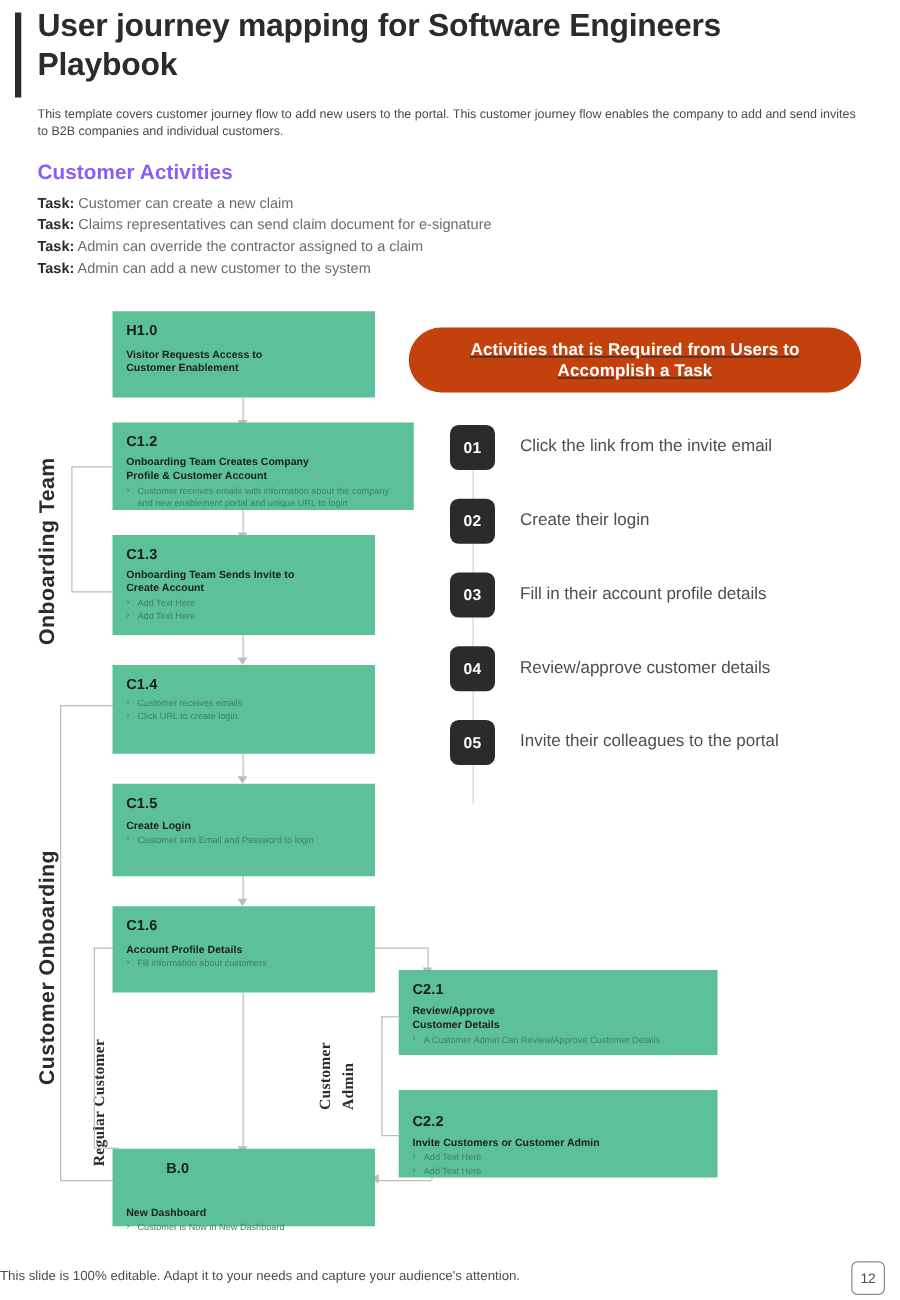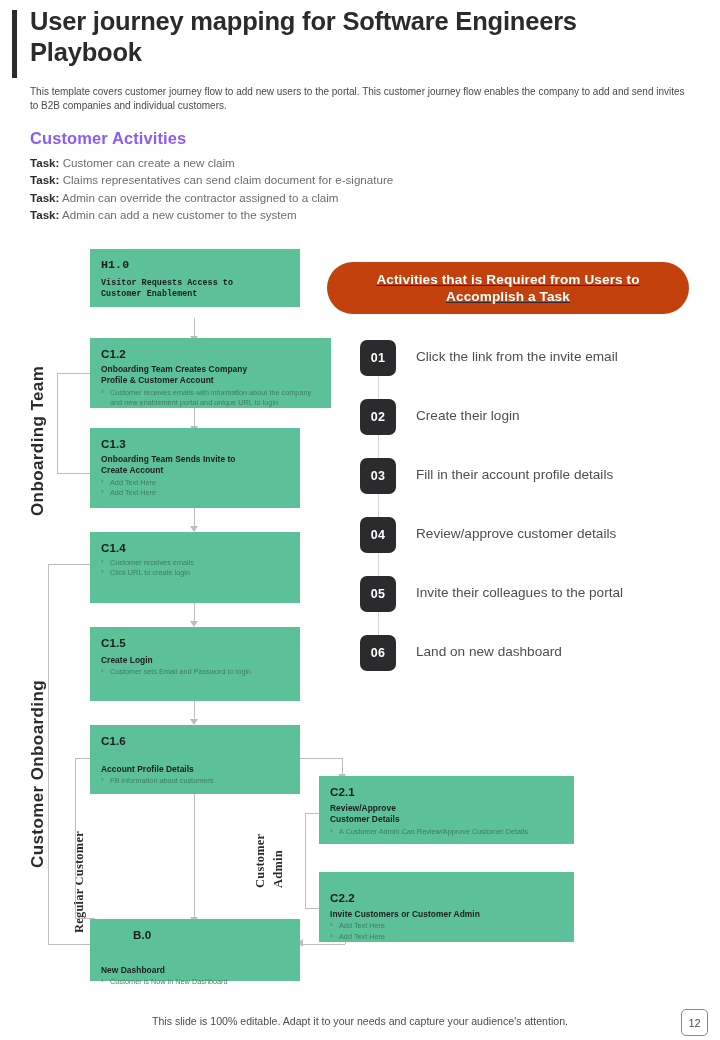--- a/index.html
+++ b/index.html
@@ -117,21 +117,21 @@
     position:absolute;left:89px;top:19px;
     font-size:13.6px;color:#4e4e4e;white-space:nowrap;
   }
   .steps-rail{
     position:absolute;left:378px;top:356px;width:1px;height:287px;
     background:#d5d5d5;z-index:0;
   }
 
   
   .footer-note{
-    position:absolute;left:0;top:1015px;width:720px;text-align:center;
+    position:absolute;left:0;top:1015px;width:720px;text-align:left;
     font-size:10.6px;color:#4d4d4d;
   }
   .page-badge{
     position:absolute;right:12px;top:1009px;width:25px;height:25px;
     border:1px solid #8a8a8a;border-radius:5px;
     display:flex;align-items:center;justify-content:center;
     font-size:11px;color:#4d4d4d;
   }
 </style>
 </head>
@@ -206,21 +206,21 @@
     <div class="arrow-d" style="left:338px;top:546px;"></div>
 
     <div class="ln h" style="left:305px;top:585px;width:14px;"></div>
     <div class="ln v" style="left:305px;top:585px;height:95px;"></div>
     <div class="ln h" style="left:305px;top:680px;width:14px;"></div>
 
     <div class="ln v" style="left:345px;top:680px;height:36px;"></div>
     <div class="ln h" style="left:303px;top:716px;width:42px;"></div>
     <div class="arrow-l" style="left:297px;top:711px;"></div>
 
-    <div class="gbox" style="left:90px;top:21px;width:210px;height:58px;font-family:Liberation Mono, monospace;">
+    <div class="gbox" style="left:90px;top:21px;width:210px;height:69px;">
       <div class="code">H1.0</div>
       <div class="head" style="white-space:pre-line;">Visitor Requests Access to
 Customer Enablement</div>
     </div>
 
     <div class="gbox" style="left:90px;top:110px;width:241px;height:70px;">
       <div class="code" style="margin-bottom:4px;">C1.2</div>
       <div class="head" style="white-space:pre-line;">Onboarding Team Creates  Company
 Profile &amp; Customer Account</div>
       <ul>
@@ -248,21 +248,21 @@
 
     <div class="gbox" style="left:90px;top:399px;width:210px;height:74px;">
       <div class="code" style="margin-bottom:6px;">C1.5</div>
       <div class="head">Create Login</div>
       <ul>
         <li>Customer sets Email and Password to login</li>
       </ul>
     </div>
 
     <div class="gbox" style="left:90px;top:497px;width:210px;height:69px;">
-      <div class="code" style="margin-bottom:17px;">C1.6</div>
+      <div class="code" style="margin-bottom:7px;">C1.6</div>
       <div class="head">Account  Profile Details</div>
       <ul>
         <li>Fill information about customers</li>
       </ul>
     </div>
 
     <div class="gbox" style="left:90px;top:691px;width:210px;height:62px;">
       <div class="code" style="margin-bottom:24px;padding-left:32px;">B.0</div>
       <div class="head">New Dashboard</div>
       <ul>
@@ -310,22 +310,18 @@
       <div class="step-text">Fill in their account profile details</div>
     </div>
     <div class="step">
       <div class="badge">04</div>
       <div class="step-text">Review/approve  customer  details</div>
     </div>
     <div class="step">
       <div class="badge">05</div>
       <div class="step-text">Invite  their colleagues to the portal</div>
     </div>
-    <div class="step">
-      <div class="badge">06</div>
-      <div class="step-text">Land on new dashboard</div>
-    </div>
   </div>
 
   <div class="footer-note">This slide is 100% editable. Adapt it to your needs and capture your audience's attention.</div>
   <div class="page-badge">12</div>
 
 </div>
 
 </body></html>

